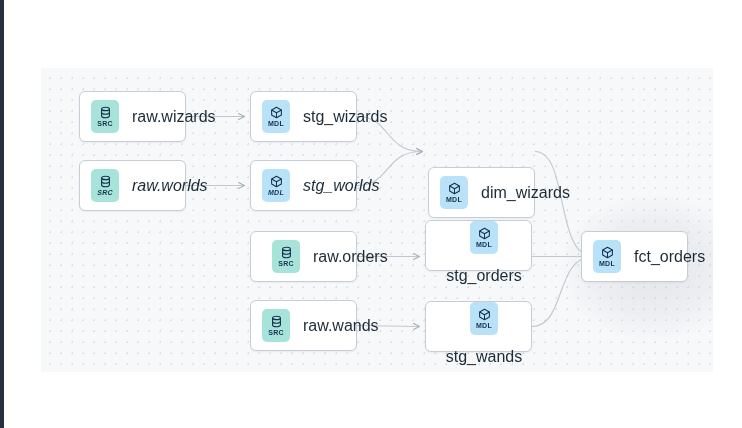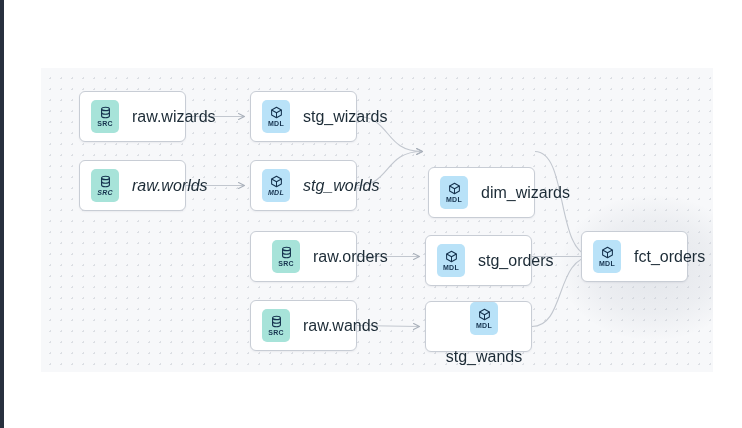--- a/index.html
+++ b/index.html
@@ -169,21 +169,21 @@
           <div class="badge badge-SRC">
             <span class="badge-icon"><svg width="13" height="13" viewBox="0 0 16 16" fill="none" stroke="#15324e" stroke-width="1.4">
                 <ellipse cx="8" cy="3.6" rx="4.8" ry="2.1"></ellipse>
                 <path d="M3.2 3.6 v8.8 a4.8 2.1 0 0 0 9.6 0 v-8.8"></path>
                 <path d="M3.2 8 a4.8 2.1 0 0 0 9.6 0"></path>
               </svg></span>
             <span class="badge-label">SRC</span>
           </div>
           <span class="node-label">raw.orders</span>
         </div>
-        <div class="node" style="left: 384px; top: 167px;">
+        <div class="node" style="left: 384px; top: 152px; flex-direction: column;">
           <div class="badge badge-MDL">
             <span class="badge-icon"><svg width="13" height="13" viewBox="0 0 16 16" fill="none" stroke="#15324e" stroke-width="1.3" stroke-linejoin="round">
                 <path d="M8 1.6 L14 4.9 V11.1 L8 14.4 L2 11.1 V4.9 Z"></path>
                 <path d="M2 4.9 L8 8.2 L14 4.9"></path>
                 <path d="M8 8.2 V14.4"></path>
               </svg></span>
             <span class="badge-label">MDL</span>
           </div>
           <span class="node-label">stg_orders</span>
         </div>

